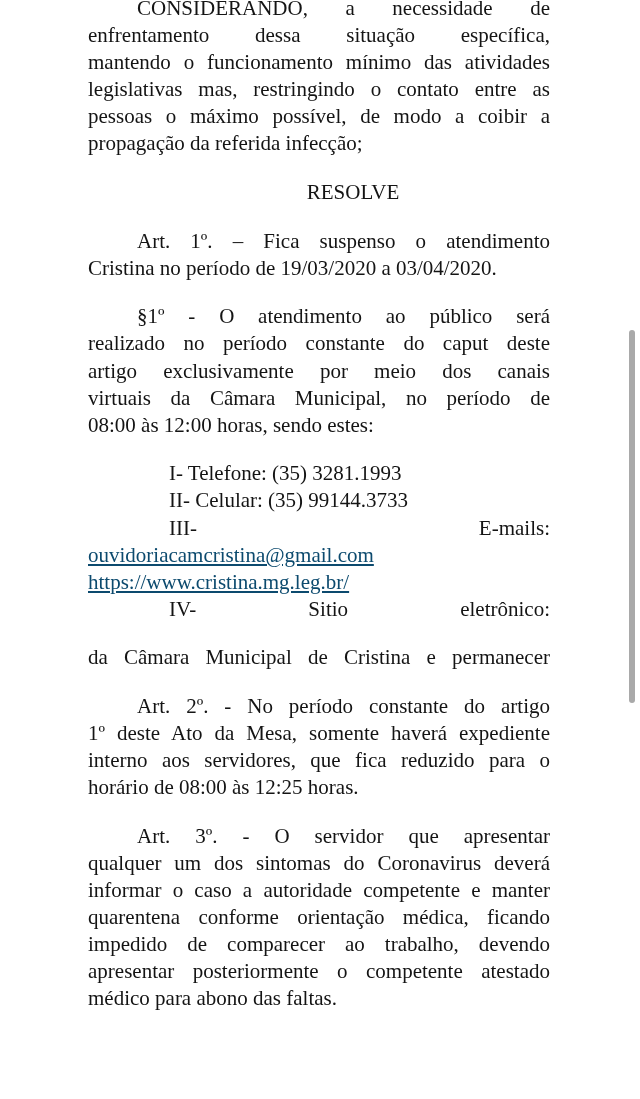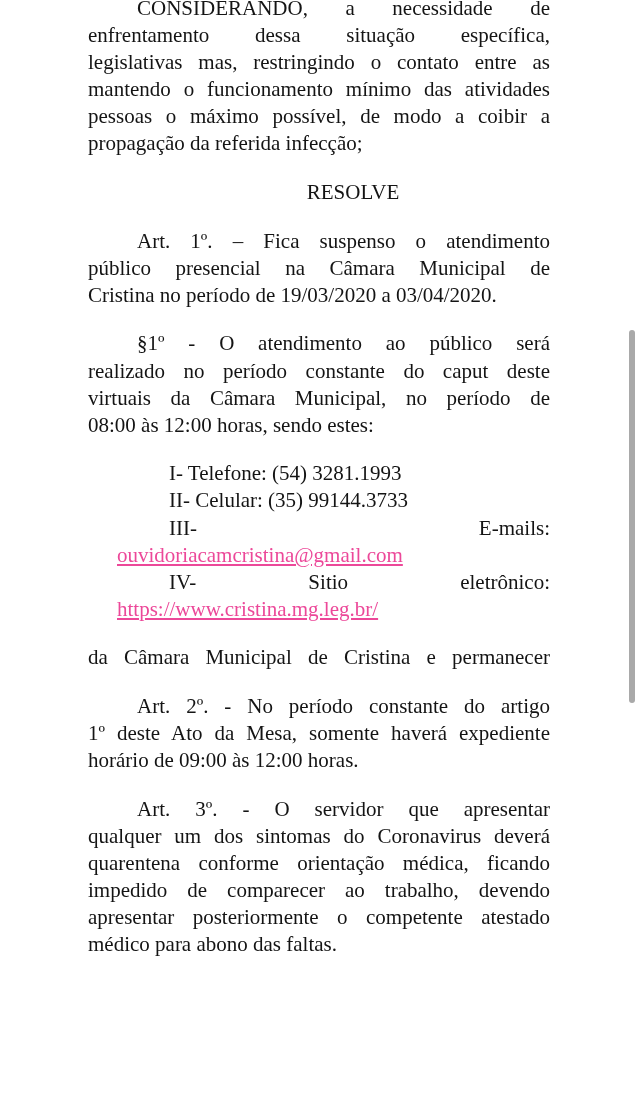--- a/index.html
+++ b/index.html
@@ -31,89 +31,90 @@
     text-align-last: left;
   }
   .line.first { text-indent: 49px; }
   .line.tab { text-indent: 81px; }
   .line.resolve {
     text-align: right;
     text-align-last: center;
     margin-left: 68px;
   }
   a.doc-link {
-    color: #ec4899;
+    color: #0c4a6e;
     text-decoration: underline;
     cursor: pointer;
-    margin-left: 29px;
   }
   .scrollbar-thumb {
     position: absolute;
     left: 629px;
     top: 330px;
     width: 6px;
     height: 373px;
     border-radius: 3px;
     background: #a9a9a9;
   }
 </style>
 </head>
 <body>
 
 <div class="page">
   <div class="doc">
 
     <div class="para">
       <div class="line first">CONSIDERANDO, a necessidade de</div>
       <div class="line">enfrentamento dessa situação específica,</div>
+      <div class="line">mantendo o funcionamento mínimo das atividades</div>
       <div class="line">legislativas mas, restringindo o contato entre as</div>
-      <div class="line">mantendo o funcionamento mínimo das atividades</div>
       <div class="line">pessoas o máximo possível, de modo a coibir a</div>
       <div class="line left">propagação da referida infecção;</div>
     </div>
 
     <div class="para">
       <div class="line resolve">RESOLVE</div>
     </div>
 
     <div class="para">
       <div class="line first">Art. 1º. – Fica suspenso o atendimento</div>
-      <div class="line">público presencial na Câmara Municipal de</div>
       <div class="line left">Cristina no período de 19/03/2020 a 03/04/2020.</div>
     </div>
 
     <div class="para">
       <div class="line first">§1º - O atendimento ao público será</div>
       <div class="line">realizado no período constante do caput deste</div>
+      <div class="line">artigo exclusivamente por meio dos canais</div>
       <div class="line">virtuais da Câmara Municipal, no período de</div>
       <div class="line left">08:00 às 12:00 horas, sendo estes:</div>
     </div>
 
     <div class="para">
-      <div class="line tab left">I- Telefone: (54) 3281.1993</div>
+      <div class="line tab left">I- Telefone: (35) 3281.1993</div>
       <div class="line tab left">II- Celular: (35) 99144.3733</div>
       <div class="line tab">III- E-mails:</div>
       <div class="line left"><a class="doc-link">ouvidoriacamcristina@gmail.com</a></div>
+      <div class="line left"><a class="doc-link">https://www.cristina.mg.leg.br/</a></div>
       <div class="line tab">IV- Sitio eletrônico:</div>
-      <div class="line left"><a class="doc-link">https://www.cristina.mg.leg.br/</a></div>
     </div>
 
     <div class="para">
       <div class="line">da Câmara Municipal de Cristina e permanecer</div>
     </div>
 
     <div class="para">
       <div class="line first">Art. 2º. - No período constante do artigo</div>
       <div class="line">1º deste Ato da Mesa, somente haverá expediente</div>
-      <div class="line left">horário de 09:00 às 12:00 horas.</div>
+      <div class="line">interno aos servidores, que fica reduzido para o</div>
+      <div class="line left">horário de 08:00 às 12:25 horas.</div>
     </div>
 
     <div class="para tight">
       <div class="line first">Art. 3º. - O servidor que apresentar</div>
       <div class="line">qualquer um dos sintomas do Coronavirus deverá</div>
+      <div class="line">informar o caso a autoridade competente e manter</div>
       <div class="line">quarentena conforme orientação médica, ficando</div>
       <div class="line">impedido de comparecer ao trabalho, devendo</div>
       <div class="line">apresentar posteriormente o competente atestado</div>
       <div class="line left">médico para abono das faltas.</div>
     </div>
 
   </div>
 
   <div class="scrollbar-thumb"></div>
 </div>

